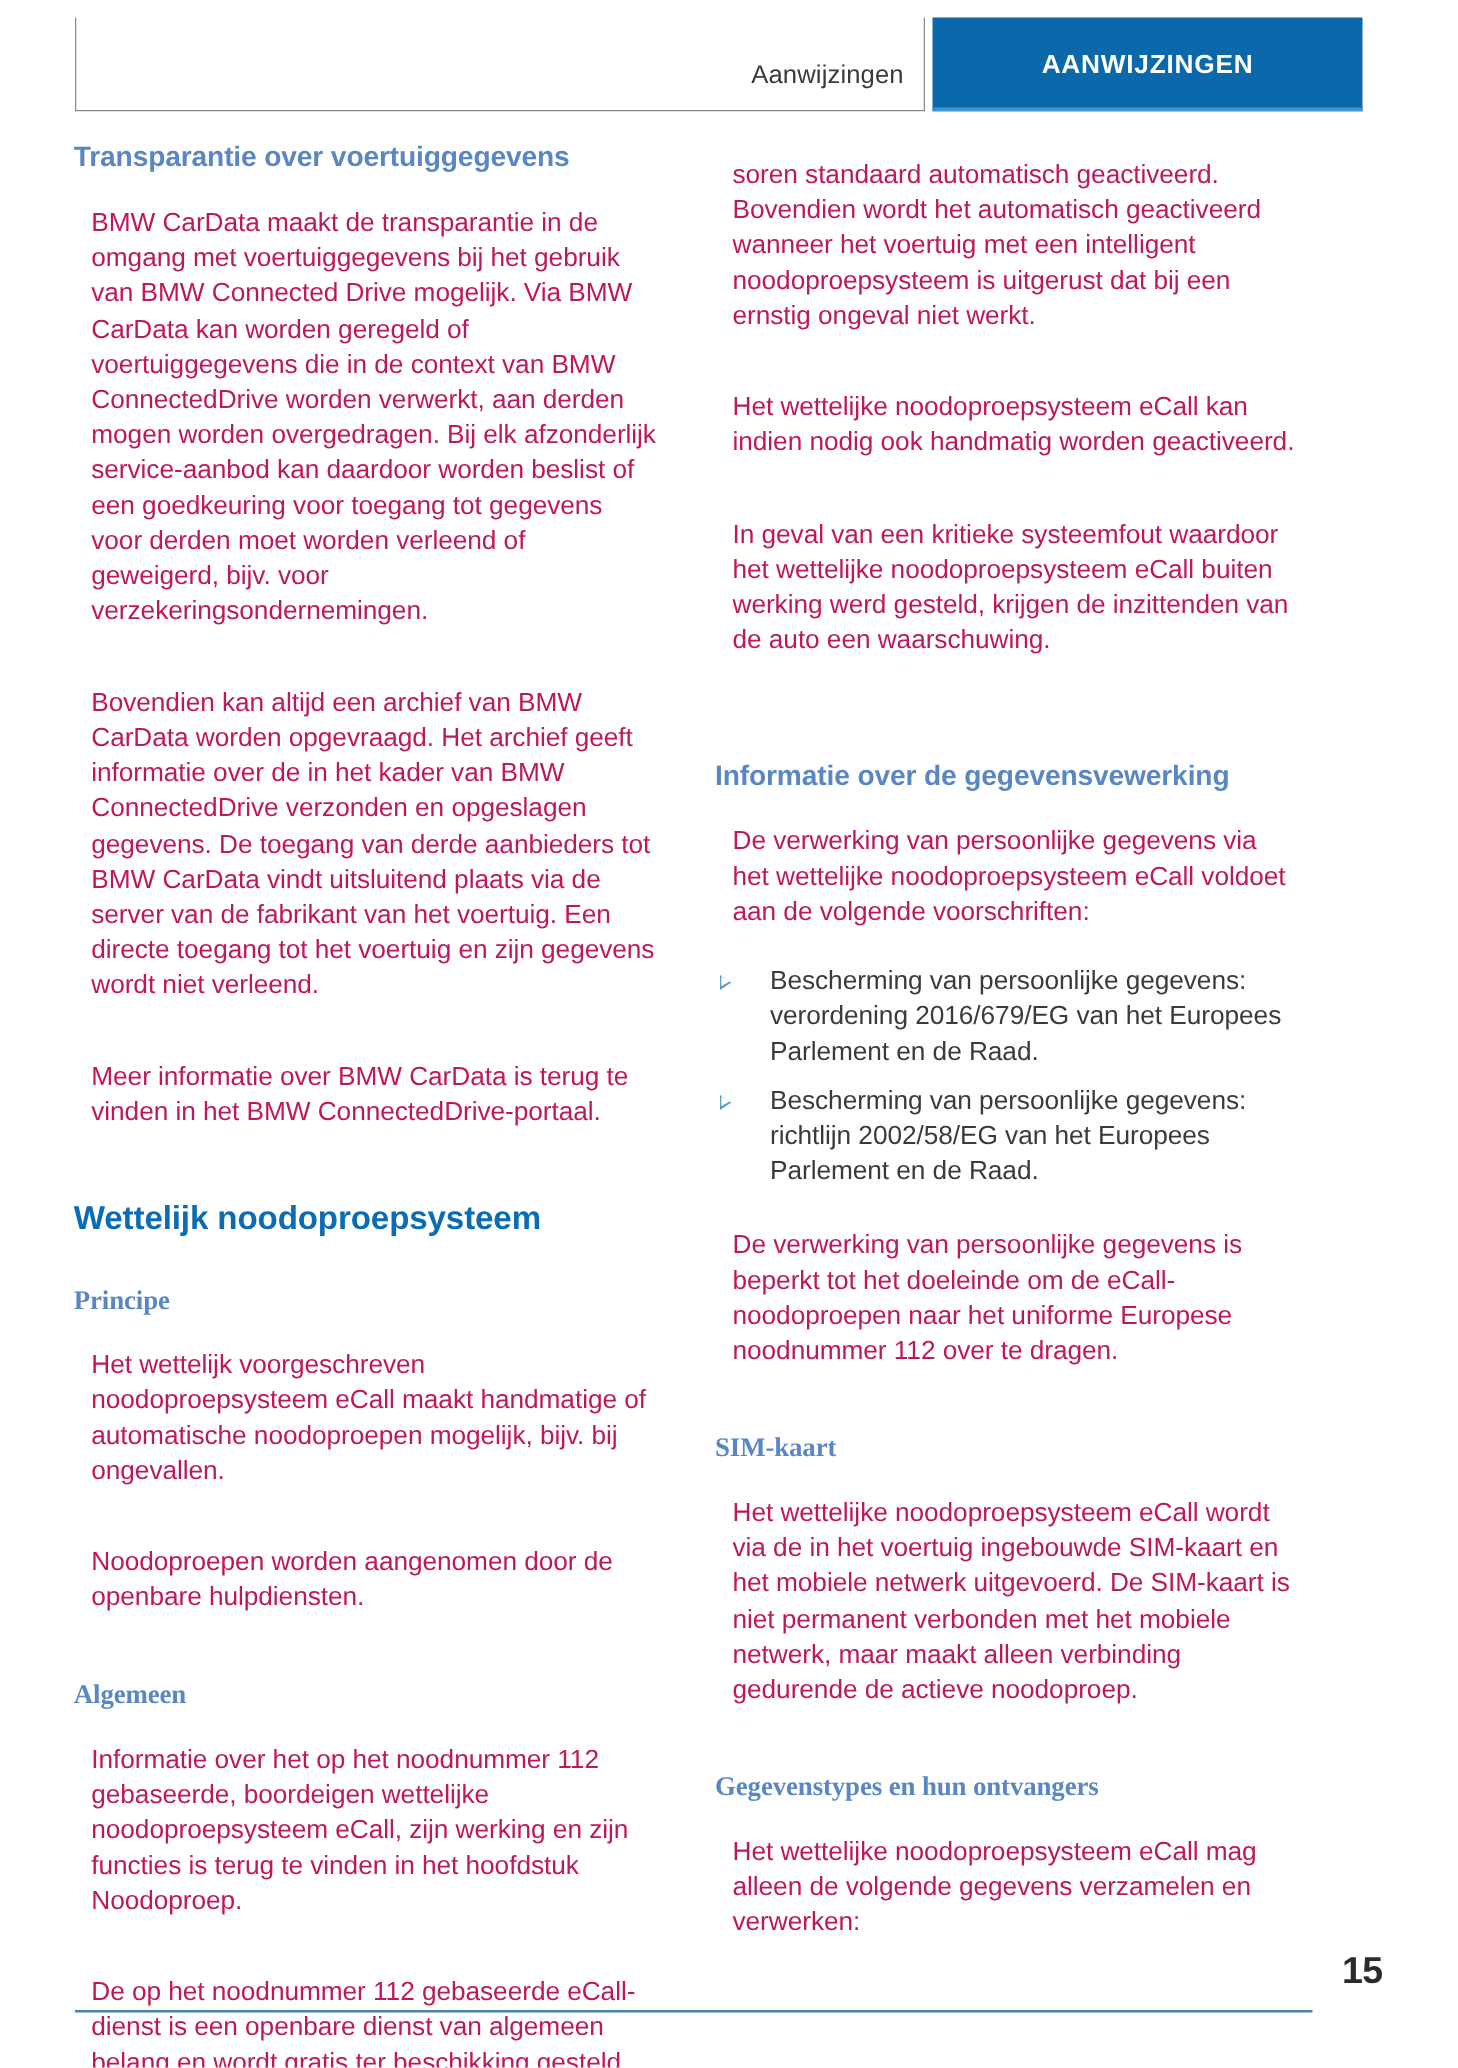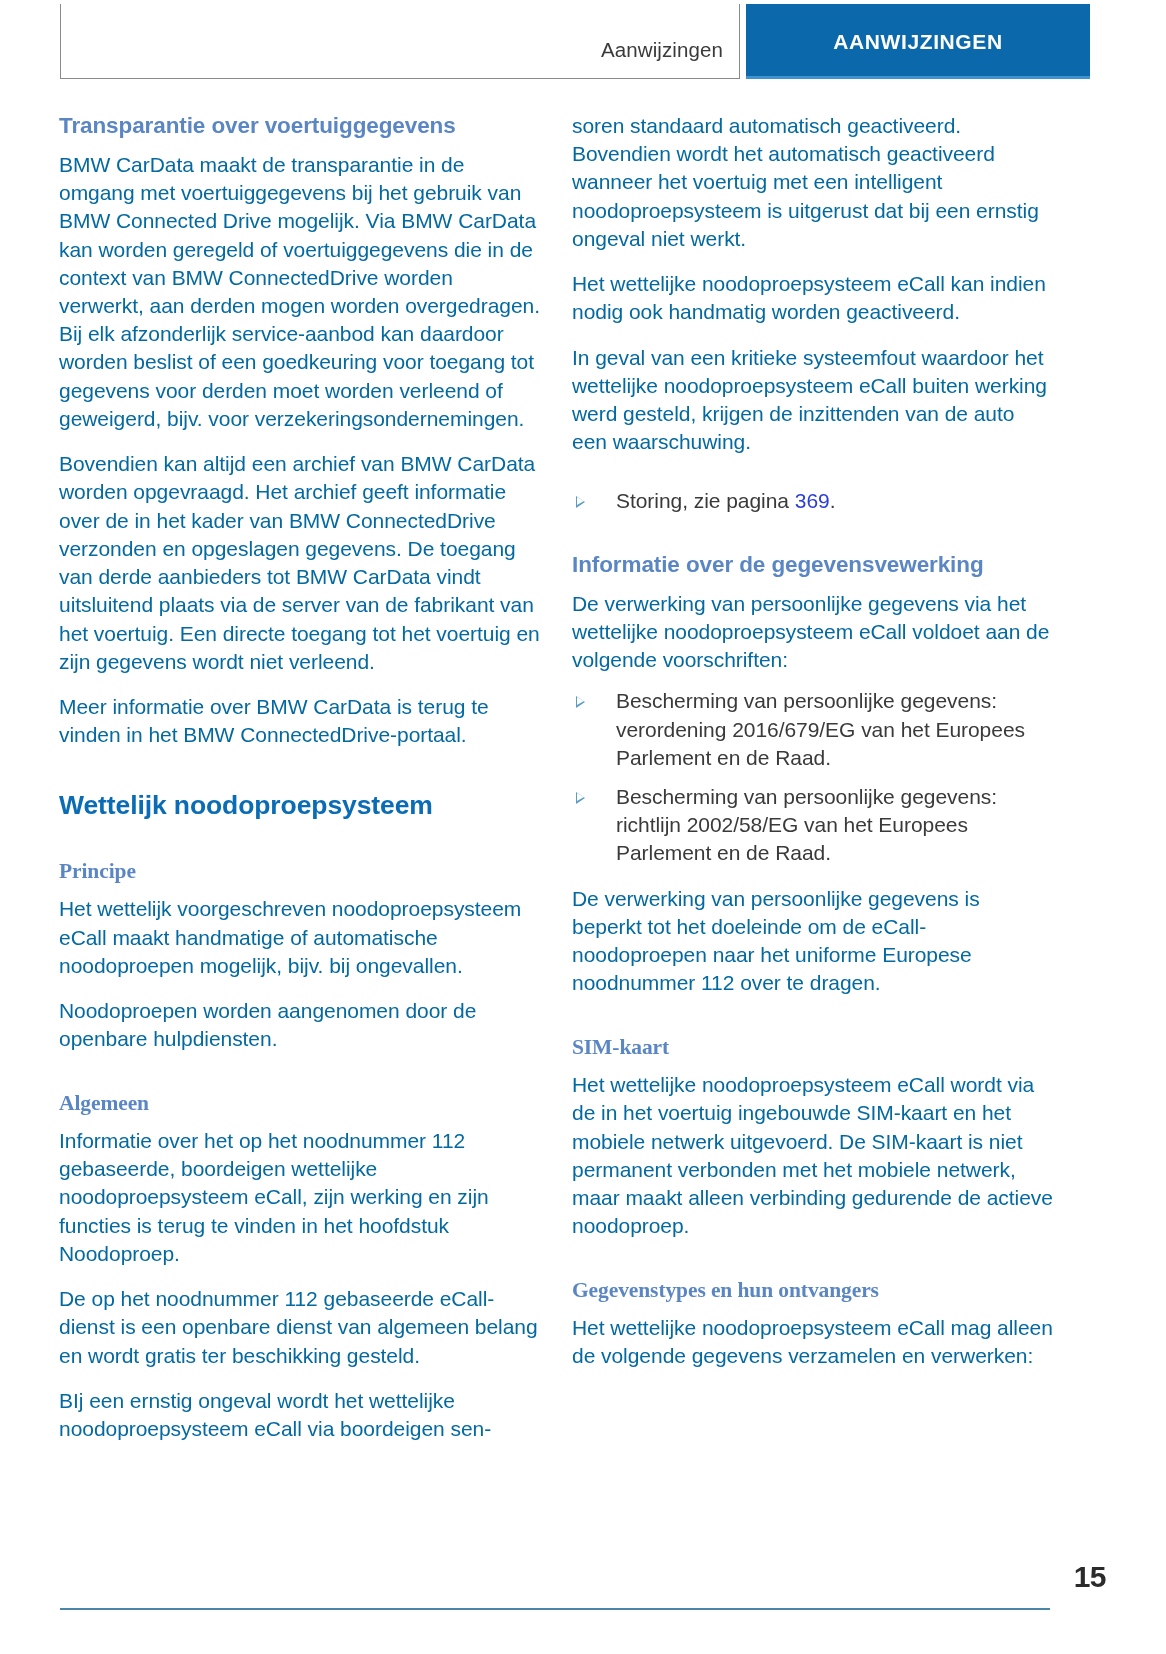--- a/index.html
+++ b/index.html
@@ -12,21 +12,21 @@
     height: 1654px;
     position: relative;
     font-family: "Liberation Sans", sans-serif;
     color: #3a3a3a;
     overflow: hidden;
   }
 
   
   .header {
     position: absolute;
-    left: 0; top: 4px;
+    left: 0; top: 14px;
     width: 1101px;
     height: 78px;
   }
   .header-box {
     position: absolute;
     left: 60px;
     top: 0;
     width: 680px;
     height: 75px;
     border: 1px solid #8a8a8a;
@@ -107,24 +107,24 @@
   h3.sub3 {
     margin: 0;
     font-size: 21.5px;
     font-weight: bold;
     color: #5a86c4;
     line-height: 1.28;
     letter-spacing: -0.1px;
     font-family: Liberation Serif, serif;
   }
   p.body {
-    margin: 0;
+    margin: 14px;
     font-size: 21px;
     line-height: 1.345;
-    color: #0369a1;
+    color: #be185d;
     letter-spacing: -0.05px;
   }
   .sp-after-h2   { height: 10px; }
   .sp-before-h1  { height: 40px; }
   .sp-before-h2  { height: 36px; }
   .sp-para       { height: 17px; }
   .sp-list       { height: 13px; }
 
   
   ul.bullets {
@@ -250,25 +250,20 @@
 
     <p class="body">Het wettelijke noodoproepsysteem eCall kan indien nodig ook handmatig worden geactiveerd.</p>
     <div class="sp-para"></div>
 
     <p class="body">In geval van een kritieke systeemfout waardoor het wettelijke noodoproepsysteem eCall buiten werking werd gesteld, krijgen de inzittenden van de auto een waarschuwing.</p>
     <div class="sp-para"></div>
 
     <div class="sp-list"></div>
 
     <ul class="bullets">
-      <li>
-        <span class="tri"></span>
-        <span class="tri-inner"></span>
-        <span>Storing, zie pagina </span><span class="pageref">369</span><span>.</span>
-      </li>
     </ul>
 
     <div class="sp-before-h2"></div>
     <h2 class="sub">Informatie over de gegevensvewerking</h2>
     <div class="sp-after-h2"></div>
 
     <p class="body">De verwerking van persoonlijke gegevens via het wettelijke noodoproepsysteem eCall voldoet aan de volgende voorschriften:</p>
     <div class="sp-list"></div>
 
     <ul class="bullets">

